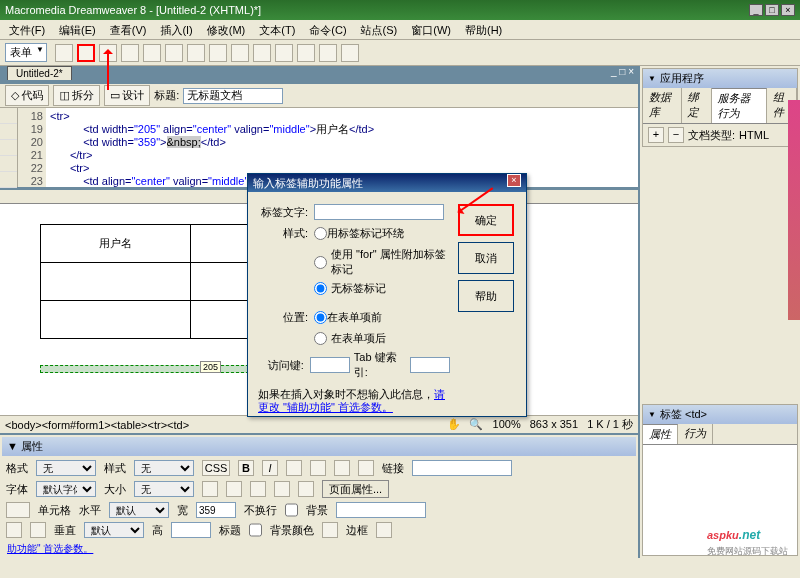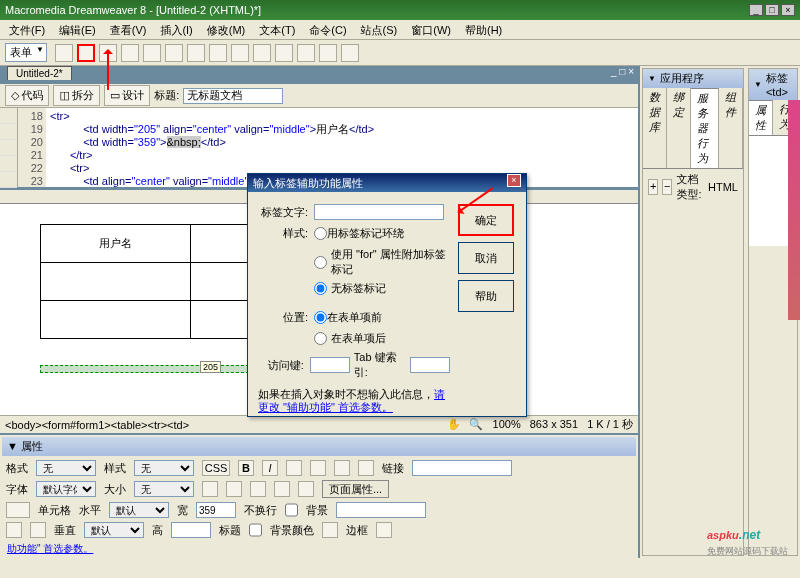--- a/index.html
+++ b/index.html
@@ -10,21 +10,21 @@
 .menubar { background: #ece9d8; height: 20px; line-height: 20px; padding: 0 5px; display: flex; gap: 6px; border-bottom: 1px solid #aca899; }
 .menubar span { padding: 0 4px; }
 .toolbar { background: #ece9d8; height: 26px; display: flex; align-items: center; padding: 0 5px; border-bottom: 1px solid #aca899; }
 .toolbar .dd { border: 1px solid #7f9db9; background: #fff; padding: 1px 14px 1px 4px; margin-right: 8px; position: relative; }
 .toolbar .dd::after { content: "▼"; font-size: 8px; position: absolute; right: 2px; top: 1px; }
 .toolbar .icons { display: flex; gap: 4px; }
 .toolbar .ico { width: 18px; height: 18px; border: 1px solid #aca899; background: #f5f3ea; }
 .redbox { border: 2px solid red !important; }
 .main { display: flex; height: 492px; }
 .left { width: 640px; display: flex; flex-direction: column; border-right: 2px solid #6b8a9e; }
-.right { flex: 1; background: #ece9d8; display: flex; flex-direction: row; }
+.right { flex: 1; background: #ece9d8; display: flex; flex-direction: column; }
 .tabstrip { background: #6b8a9e; height: 18px; display: flex; align-items: flex-start; padding-left: 7px; }
 .tab { background: #ece9d8; border: 1px solid #555; border-bottom: none; padding: 1px 8px; font-size: 10px; }
 .doc-toolbar { background: #ece9d8; height: 24px; display: flex; align-items: center; gap: 4px; padding: 0 5px; border-bottom: 1px solid #aca899; }
 .doc-toolbar .btn { border: 1px solid #aca899; padding: 2px 5px; background: #f5f3ea; display: flex; align-items: center; gap: 2px; }
 .doc-toolbar input { border: 1px solid #7f9db9; padding: 1px 3px; width: 100px; }
 .code-area { display: flex; height: 82px; border-bottom: 3px solid #6b8a9e; }
 .gutter { width: 18px; background: #ece9d8; border-right: 1px solid #aca899; }
 .gutter .gico { height: 16px; border-bottom: 1px solid #ddd; }
 .linenums { width: 28px; background: #ece9d8; text-align: right; padding: 2px 3px 0 0; color: #555; line-height: 13px; font-size: 10px; }
 .code { flex: 1; background: #fff; padding: 2px 4px; font-family: monospace; font-size: 11px; line-height: 13px; white-space: pre; overflow: hidden; }

